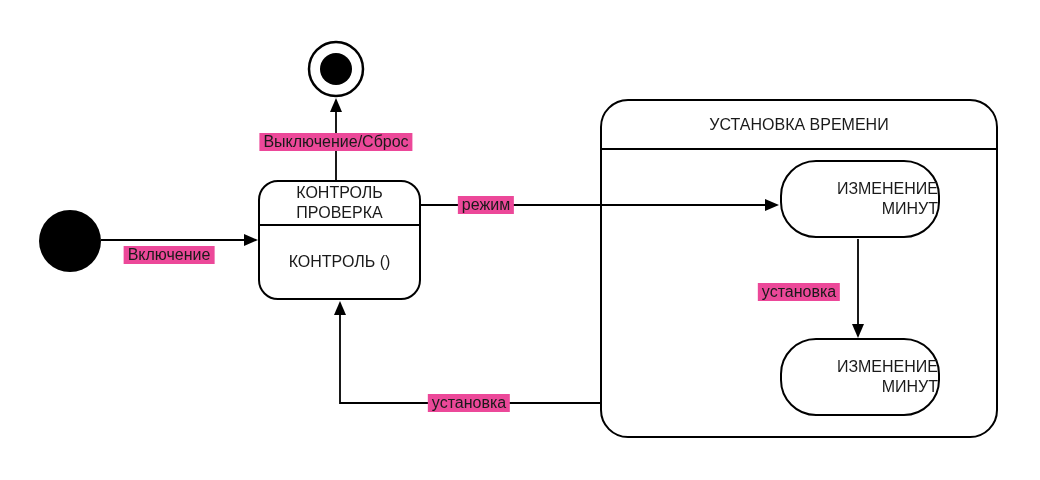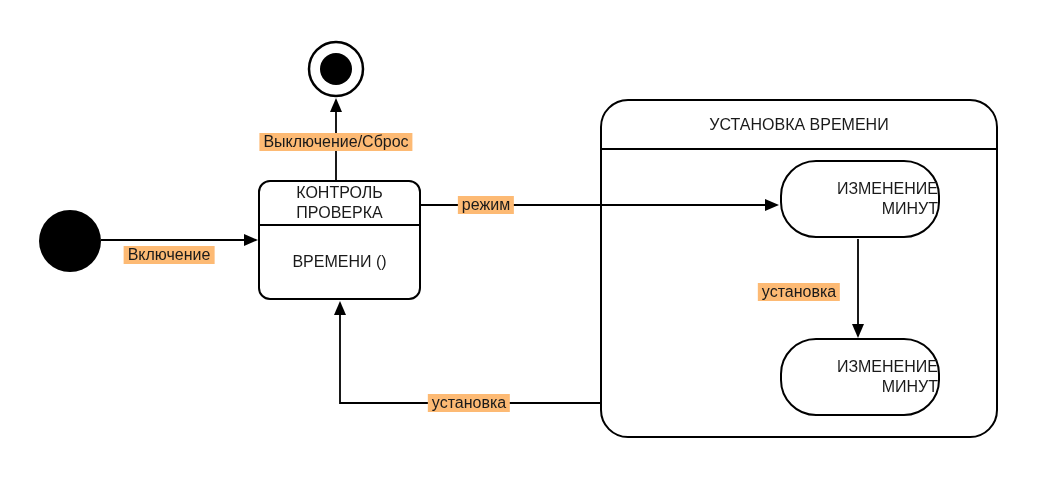--- a/index.html
+++ b/index.html
@@ -34,21 +34,21 @@
   }
   .state.simple {
     align-items: flex-end;
     justify-content: center;
     text-align: center;
     line-height: 20px;
   }
   .state-control {
     left: 258px; top: 180px;
     width: 163px; height: 120px;
-    border-radius: 12px;
+    border-radius: 20px;
     z-index: 2;
   }
   .state-composite {
     left: 600px; top: 99px;
     width: 398px; height: 339px;
     border-radius: 28px;
     z-index: 1;
   }
   .compartment-title {
     box-sizing: border-box;
@@ -77,21 +77,21 @@
   }
   .state-minutes {
     left: 780px; top: 338px;
     width: 160px; height: 78px;
     border-radius: 36px;
     z-index: 2;
   }
   .edge-label {
     position: absolute;
     transform: translate(-50%, -50%);
-    background: #fdba74;
+    background: #ec4899;
     padding: 0 4px;
     white-space: nowrap;
     z-index: 4;
     line-height: 18px;
   }
   .lbl-power-on    { left: 169px; top: 239px; margin-top: 16px; }
   .lbl-power-off   { left: 336px; top: 142px; }
   .lbl-mode        { left: 486px; top: 205px; }
   .lbl-set-hours   { left: 799px; top: 292px; }
   .lbl-set-return  { left: 469px; top: 403px; }
@@ -106,21 +106,21 @@
       <span>УСТАНОВКА ВРЕМЕНИ</span>
     </div>
     <div class="compartment-body"></div>
   </div>
 
   <div class="state state-control">
     <div class="compartment-title">
       <span>КОНТРОЛЬ</span>
       <span>ПРОВЕРКА</span>
     </div>
-    <div class="compartment-body">ВРЕМЕНИ ()</div>
+    <div class="compartment-body">КОНТРОЛЬ ()</div>
   </div>
 
   <div class="state simple state-hours">
     <span>ИЗМЕНЕНИЕ</span>
     <span>МИНУТ</span>
   </div>
 
   <div class="state simple state-minutes">
     <span>ИЗМЕНЕНИЕ</span>
     <span>МИНУТ</span>

